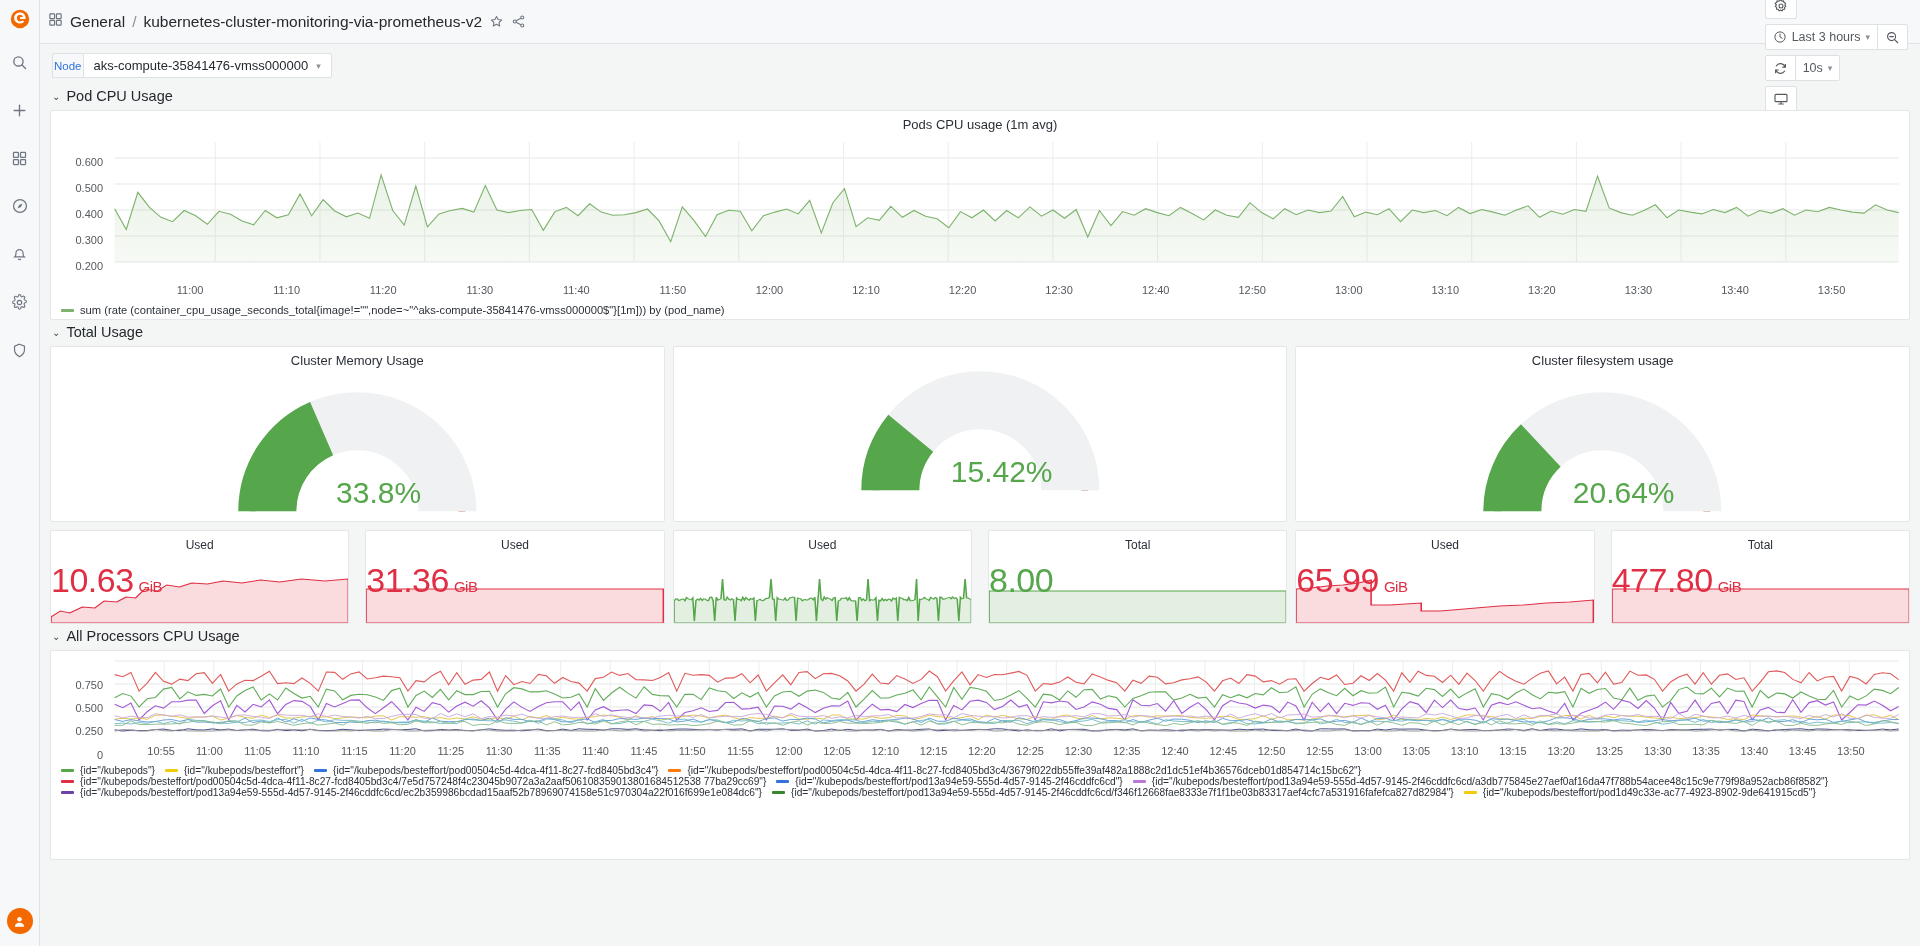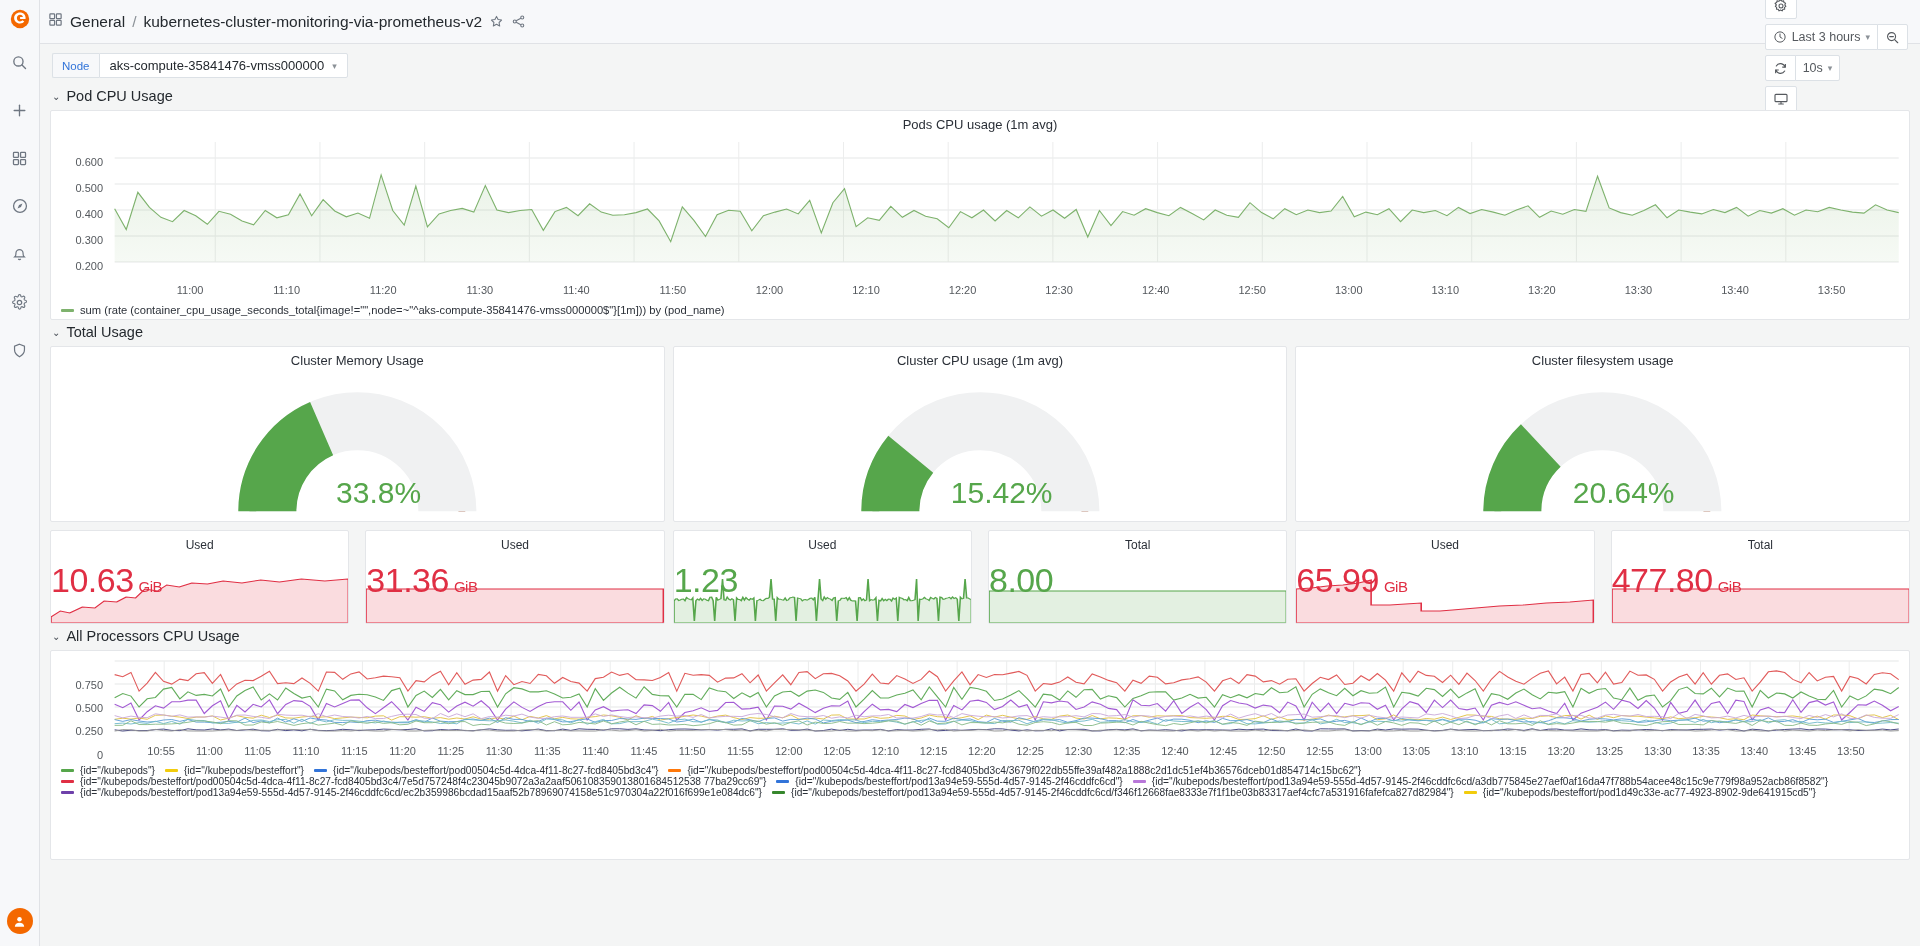--- a/index.html
+++ b/index.html
@@ -58,21 +58,21 @@
   .tgroup .tbtn { border-radius: 0; margin-left: -1px; }
   .tgroup .tbtn:first-child { border-radius: 2px 0 0 2px; margin-left: 0; }
   .tgroup .tbtn:last-child { border-radius: 0 2px 2px 0; }
   
   .varbar { padding: 9px 0 6px 12px; display: flex; align-items: center; }
   .varpill { display: flex; align-items: stretch; }
   .varlabel {
     border: 1px solid #dce1e6; border-right: none;
     border-radius: 2px 0 0 2px;
     background: #f7f8fa; color: #3274d9;
-    font-size: 11.5px; padding: 4px 9px;
+    font-size: 11.5px; padding: 4px 1px;
     display: flex; align-items: center;
   }
   .varvalue {
     border: 1px solid #dce1e6; border-radius: 0 2px 2px 0;
     background: #fff; color: #24292e; font-size: 13px;
     padding: 4px 10px; display: flex; align-items: center; gap: 8px;
     cursor: pointer; min-width: 160px;
   }
   .varvalue .cev { color: #8b9197; font-size: 9px; }
   
@@ -424,40 +424,35 @@
                 <svg viewBox="0 0 190 56" preserveAspectRatio="none">
                   <path d="M0,22 L190,22 L190,56 L0,56 Z" fill="#e02f44" fill-opacity="0.17" stroke="#e02f44" stroke-width="1"></path>
                 </svg>
               </div>
             </div>
           </div>
         </div>
 
         <div>
           <div class="panel" style="height:176px">
-            <div class="ptitle">Cluster CPU usage (1m avg)</div>
             <div style="height:150px">
               <svg viewBox="0 0 300 155" style="width:100%;height:100%;display:block">
                 <g transform="translate(150,148)">
                   <path d="M -108 0 A 108 108 0 0 1 108 0" fill="none" stroke="#56a64b" stroke-width="7"></path>
                   <path d="M 106.8 -16 A 108 108 0 0 1 108 0" fill="none" stroke="#e02f44" stroke-width="7"></path>
                   <path d="M -93 0 A 93 93 0 0 1 93 0" fill="none" stroke="#f0f1f2" stroke-width="60"></path>
                   <path d="M -93 0 A 93 93 0 0 1 -71.9 -58.9" fill="none" stroke="#56a64b" stroke-width="60"></path>
                   <text class="gaugeval" x="22" y="-8" text-anchor="middle" fill="#56a64b">15.42%</text>
                 </g>
               </svg>
             </div>
           </div>
           <div class="statrow">
             <div class="panel statcell">
               <div class="statlabel">Used</div>
-              <div class="statvalue" style="color:#56a64b">
-                <span>1.23</span>
-                <span class="unit"></span>
-              </div>
               <div class="spark">
                 <svg viewBox="0 0 190 56" preserveAspectRatio="none">
                   <path id="cpuSpark" fill="#56a64b" fill-opacity="0.17" stroke="#56a64b" stroke-width="1" d="M0,34 L1,32.0 L2,31.8 L3,33.5 L4,33.0 L5,32.2 L6,32.0 L7,33.7 L8,30.5 L9,31.6 L10,32.4 L11,32.9 L12,30.9 L13,54.0 L14,33.7 L15,32.0 L16,33.1 L17,31.3 L18,33.4 L19,31.8 L20,32.1 L21,33.3 L22,33.8 L23,30.2 L24,30.1 L25,33.5 L26,54.0 L27,30.2 L28,33.2 L29,32.3 L30,31.8 L31,12.0 L32,32.9 L33,33.3 L34,30.1 L35,32.2 L36,33.1 L37,31.8 L38,32.7 L39,54.0 L40,30.9 L41,32.6 L42,32.6 L43,33.7 L44,30.3 L45,33.0 L46,30.5 L47,32.1 L48,33.1 L49,31.6 L50,32.4 L51,31.0 L52,54.0 L53,33.5 L54,33.1 L55,32.2 L56,33.6 L57,33.8 L58,32.4 L59,31.3 L60,31.4 L61,30.2 L62,12.0 L63,32.2 L64,32.0 L65,54.0 L66,30.6 L67,32.2 L68,32.2 L69,32.9 L70,33.1 L71,31.0 L72,33.5 L73,32.9 L74,30.9 L75,30.6 L76,30.1 L77,30.3 L78,54.0 L79,31.0 L80,31.4 L81,31.8 L82,33.9 L83,32.7 L84,32.6 L85,33.1 L86,32.4 L87,31.3 L88,31.1 L89,32.9 L90,30.2 L91,54.0 L92,32.6 L93,12.0 L94,32.2 L95,33.6 L96,30.0 L97,32.2 L98,30.5 L99,31.7 L100,32.1 L101,33.5 L102,30.8 L103,30.4 L104,54.0 L105,33.9 L106,33.4 L107,31.2 L108,31.2 L109,31.4 L110,30.5 L111,33.1 L112,30.7 L113,33.3 L114,33.9 L115,33.7 L116,33.9 L117,54.0 L118,30.7 L119,30.6 L120,33.4 L121,32.0 L122,33.8 L123,32.9 L124,12.0 L125,33.7 L126,32.6 L127,33.1 L128,32.8 L129,30.8 L130,54.0 L131,33.3 L132,34.0 L133,31.5 L134,33.7 L135,32.4 L136,33.6 L137,32.1 L138,32.3 L139,34.0 L140,31.0 L141,32.2 L142,31.0 L143,54.0 L144,30.3 L145,31.1 L146,31.4 L147,32.9 L148,32.6 L149,33.7 L150,30.5 L151,33.7 L152,33.7 L153,33.3 L154,32.8 L155,12.0 L156,54.0 L157,32.2 L158,32.5 L159,31.8 L160,30.4 L161,31.9 L162,32.3 L163,33.5 L164,30.4 L165,31.4 L166,32.0 L167,30.4 L168,31.3 L169,54.0 L170,30.1 L171,30.5 L172,32.3 L173,32.0 L174,31.2 L175,30.9 L176,30.3 L177,31.8 L178,30.0 L179,31.5 L180,30.7 L181,32.2 L182,54.0 L183,30.1 L184,31.8 L185,31.4 L186,12.0 L187,31.0 L188,30.9 L189,32.0 L190,32.2 L190,56 L0,56 Z"></path>
                 </svg>
               </div>
             </div>
             <div class="panel statcell">
               <div class="statlabel">Total</div>
               <div class="statvalue" style="color:#56a64b">
                 <span>8.00</span>

